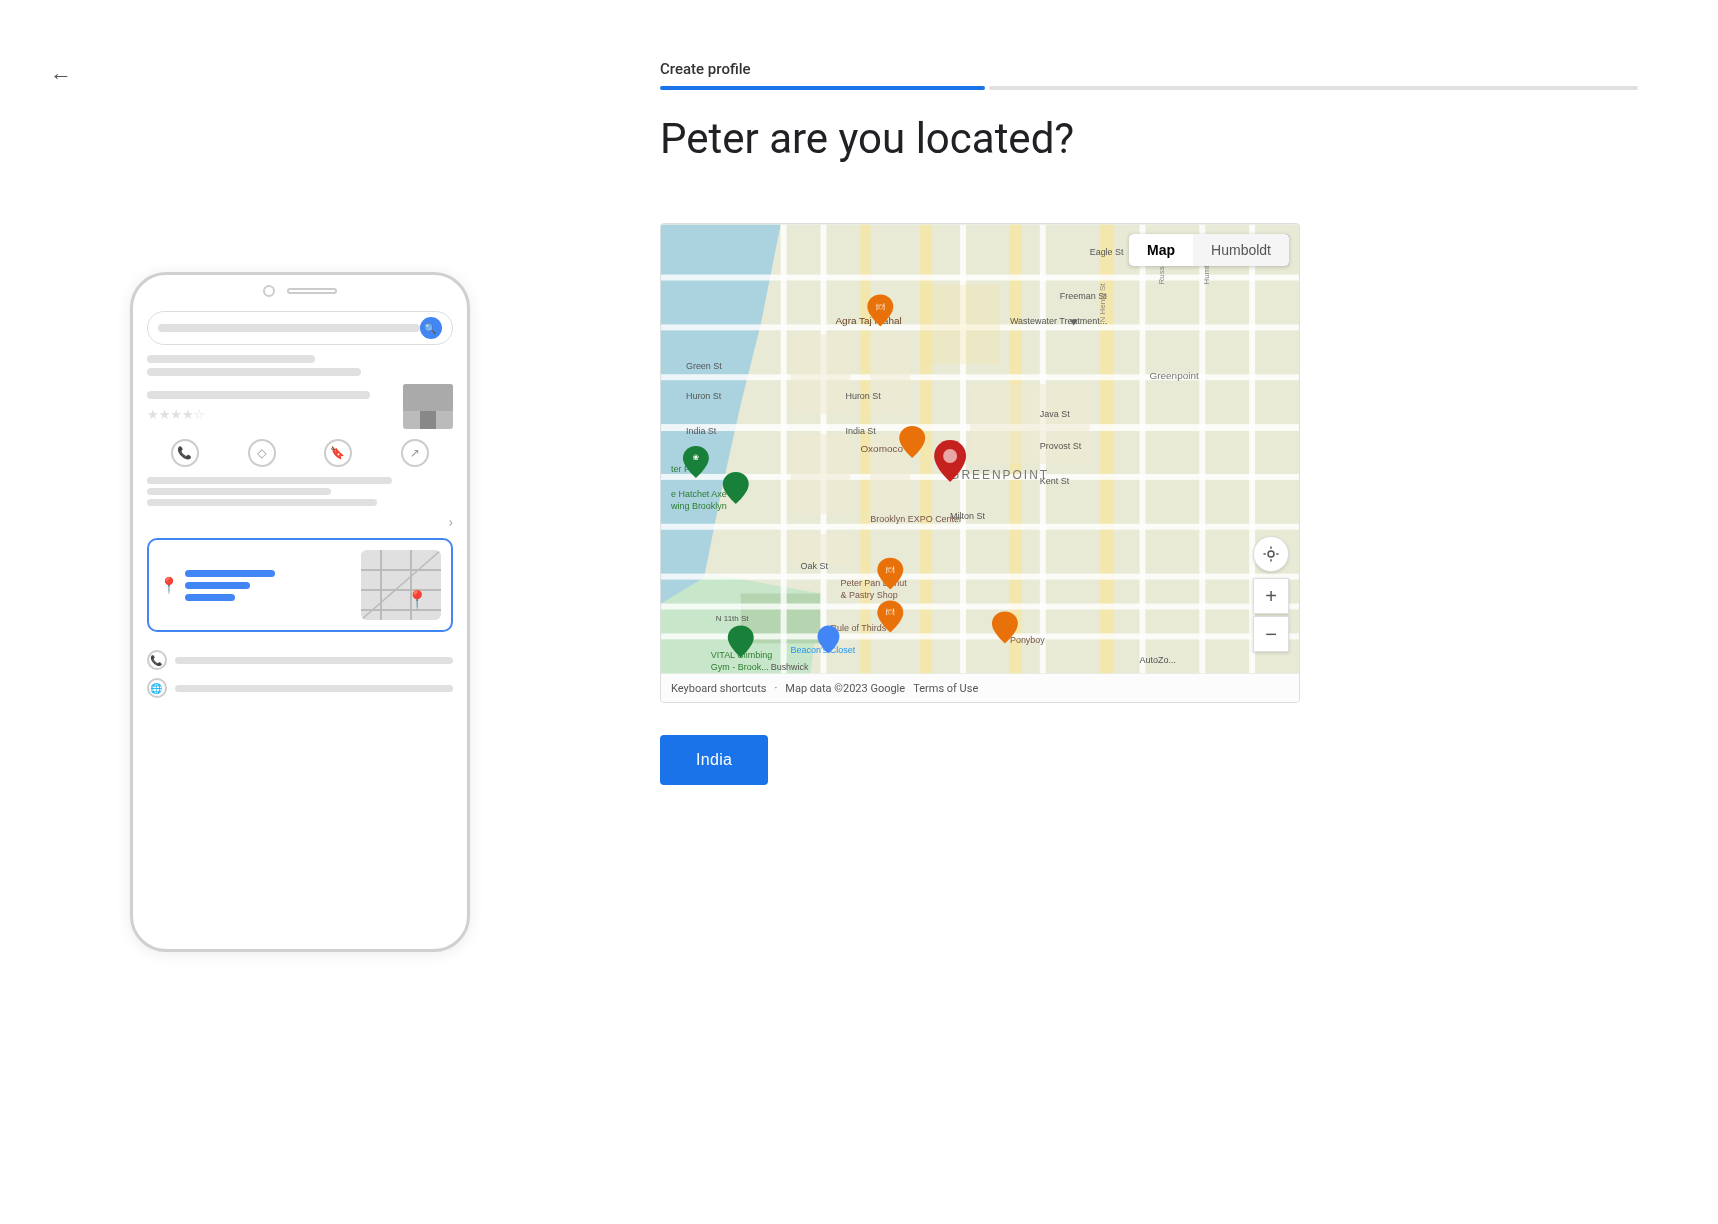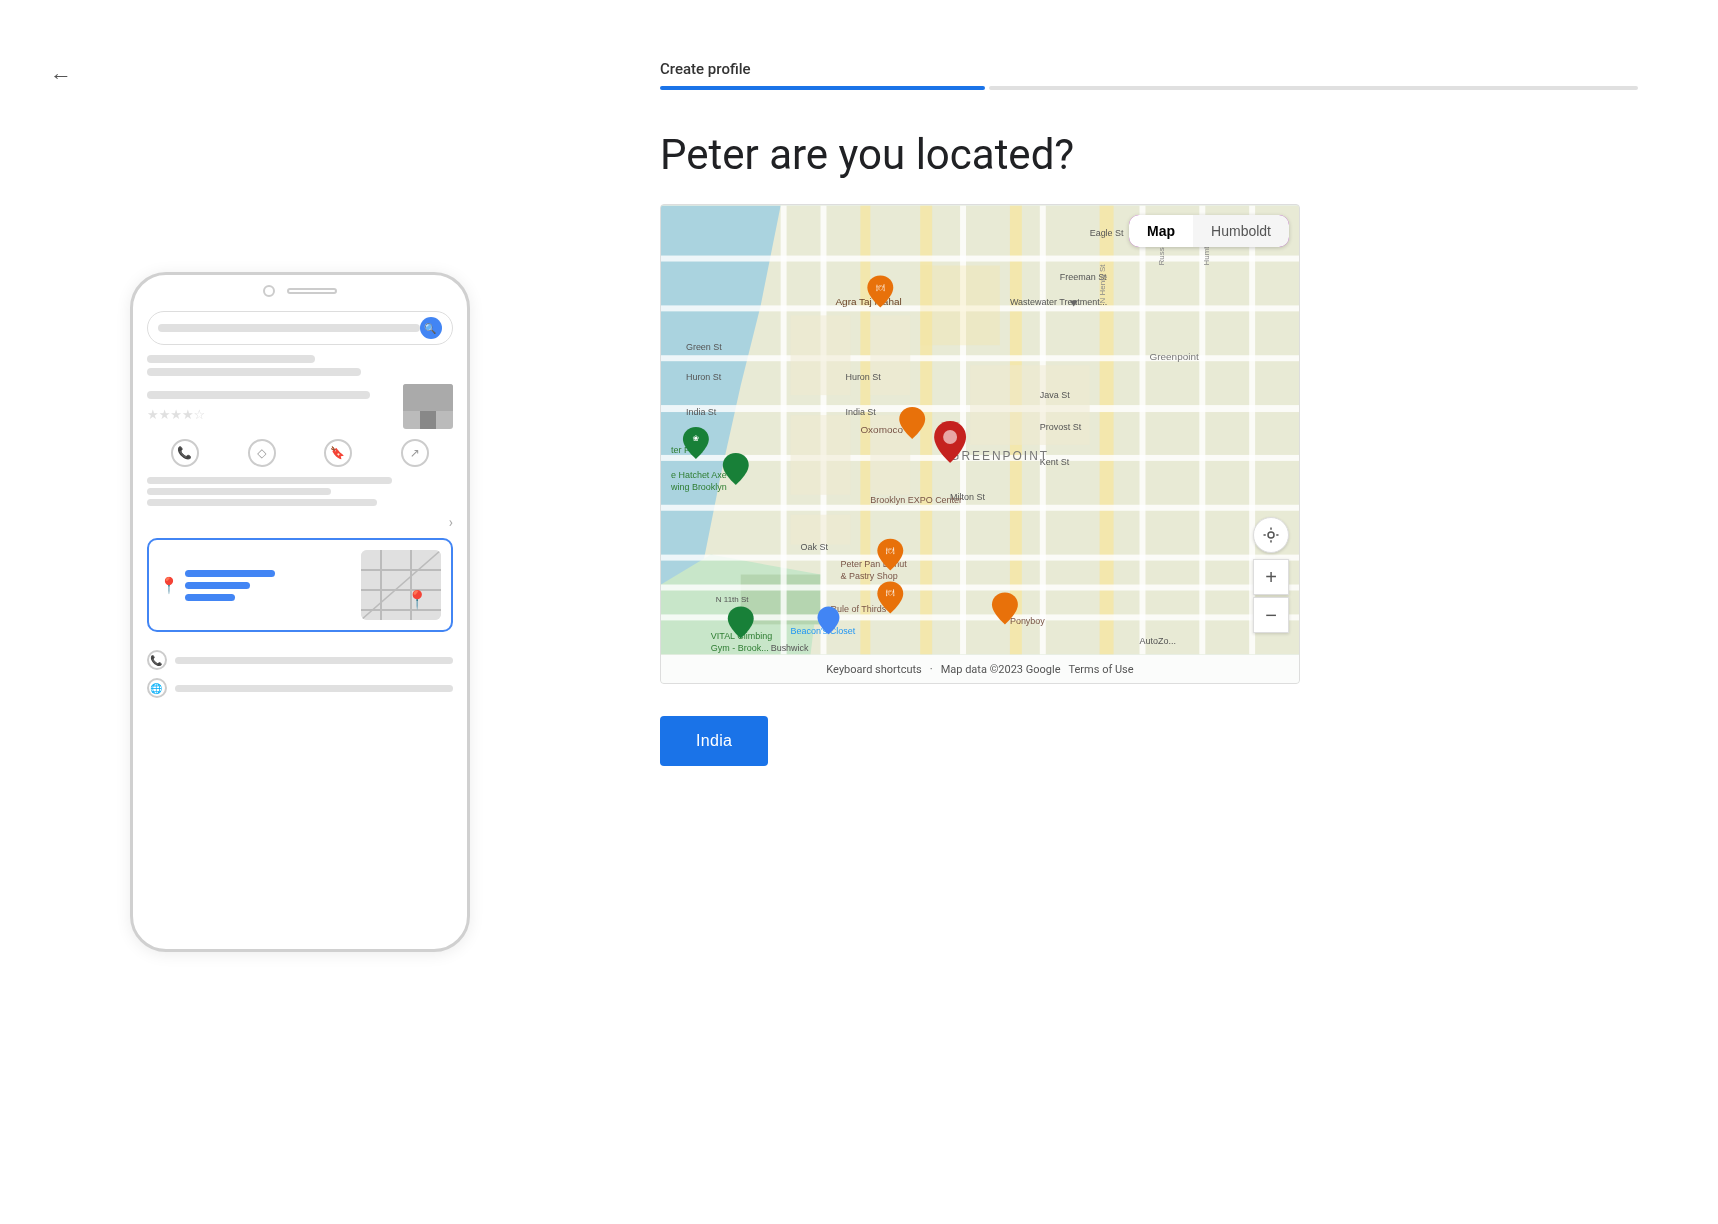--- a/index.html
+++ b/index.html
@@ -303,21 +303,21 @@
     
     .right-panel {
       flex: 1;
       padding: 60px 80px 60px 60px;
       display: flex;
       flex-direction: column;
     }
 
     
     .progress-section {
-      margin-bottom: 40px;
+      margin-bottom: 24px;
     }
 
     .progress-label {
       font-size: 15px;
       color: #333;
       margin-bottom: 8px;
       font-weight: 500;
     }
 
     .progress-bar-container {
@@ -359,29 +359,30 @@
     .map-container {
       width: 100%;
       max-width: 640px;
       height: 480px;
       position: relative;
       border: 1px solid #ddd;
       border-radius: 4px;
       overflow: hidden;
       margin-bottom: 32px;
       background: #e8f0e8;
+      margin-top: 35px;
     }
 
     .map-controls-top-right {
       position: absolute;
       top: 10px;
       right: 10px;
       display: flex;
       background: #a21caf;
-      border-radius: 10px;
+      border-radius: 4px;
       overflow: hidden;
       box-shadow: 0 1px 4px rgba(0,0,0,0.2);
     }
 
     .map-tab {
       padding: 8px 18px;
       font-size: 14px;
       font-weight: 500;
       cursor: pointer;
       border: none;
@@ -441,21 +442,21 @@
 
     .map-footer {
       position: absolute;
       bottom: 0;
       left: 0;
       right: 0;
       height: 28px;
       background: rgba(255,255,255,0.8);
       display: flex;
       align-items: center;
-      justify-content: center;
+      justify-content: flex-start;
       padding: 0 10px;
       gap: 8px;
       font-size: 11px;
       color: #555;
     }
 
     .next-button {
       background: #1a73e8;
       color: #fff;
       border: none;

